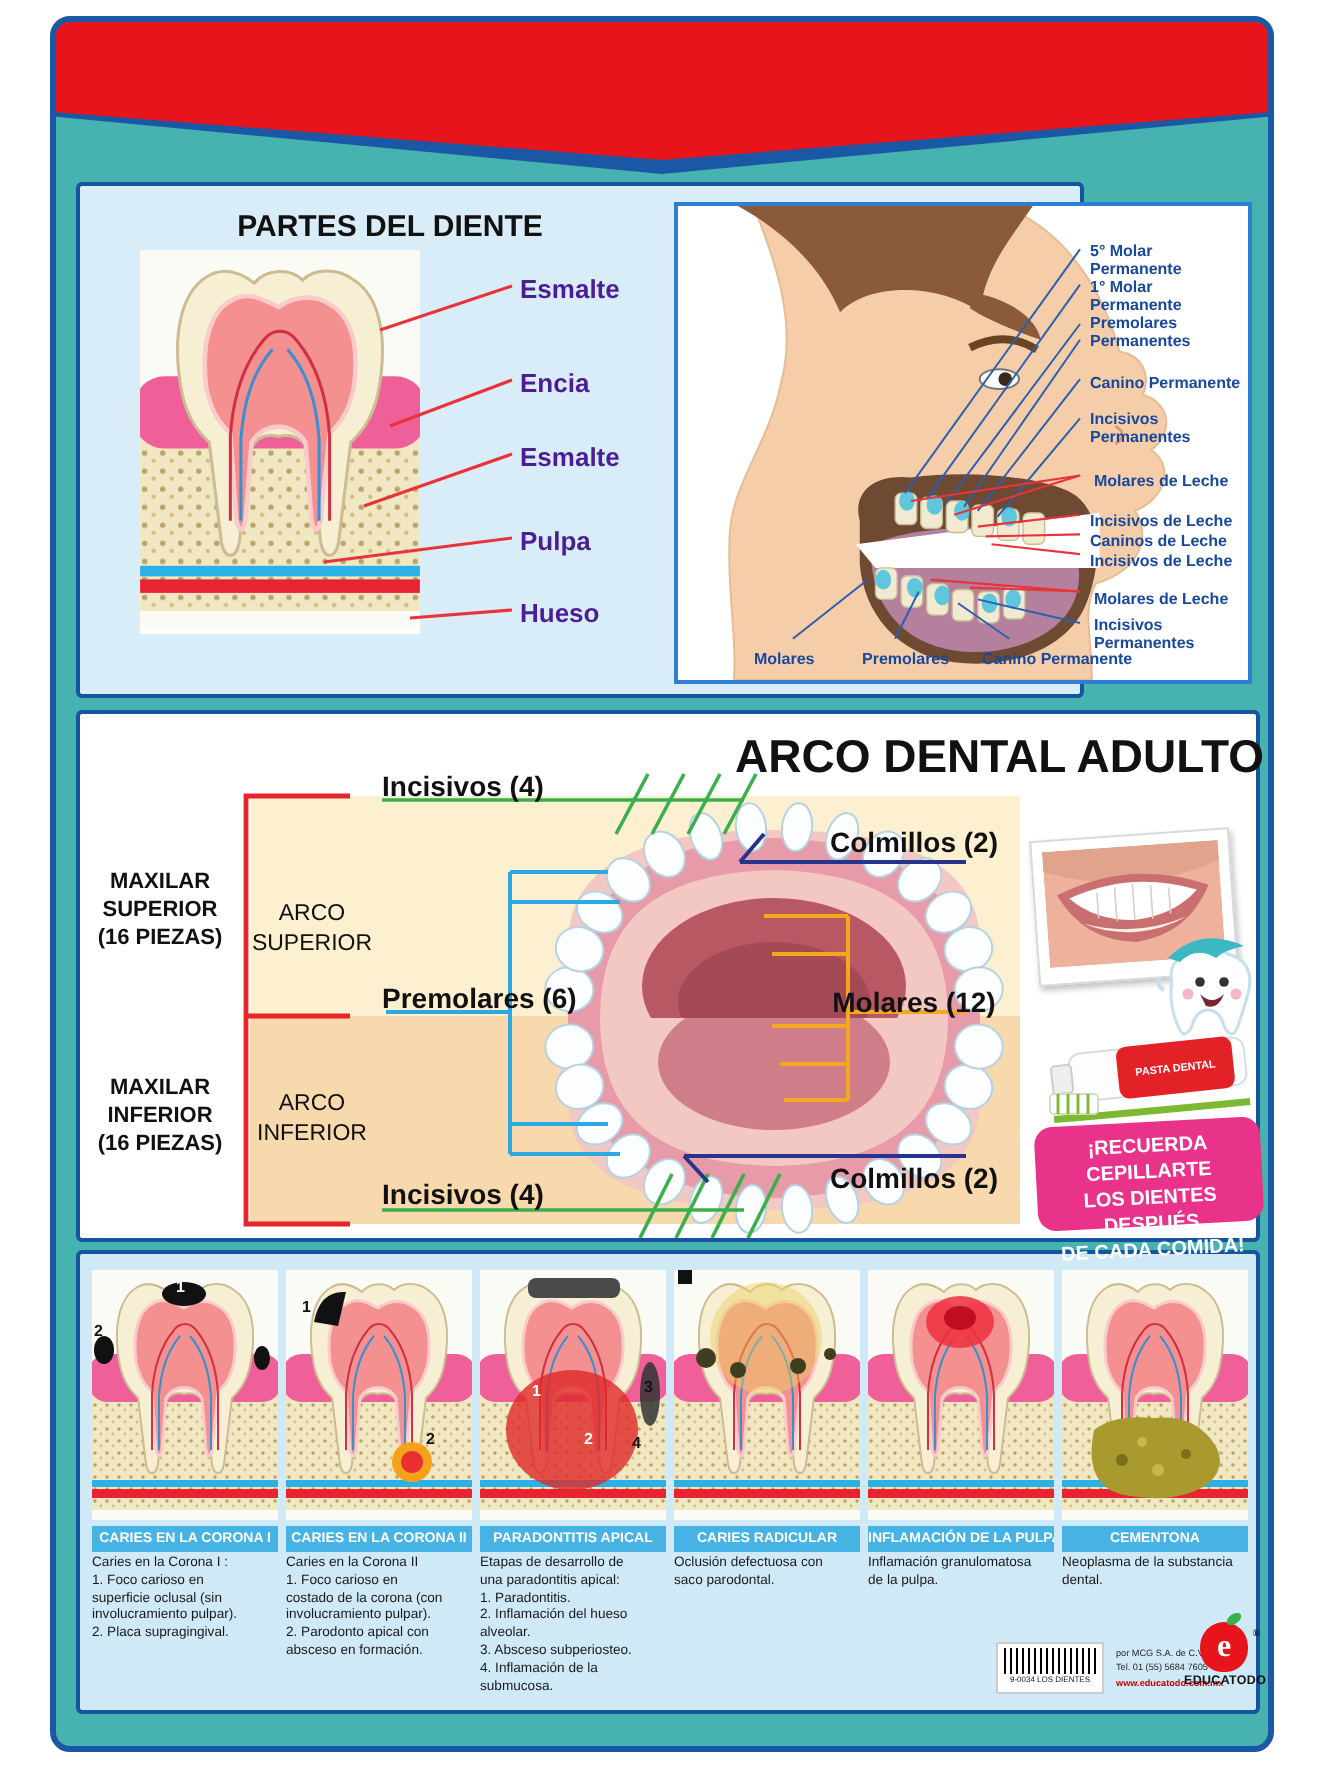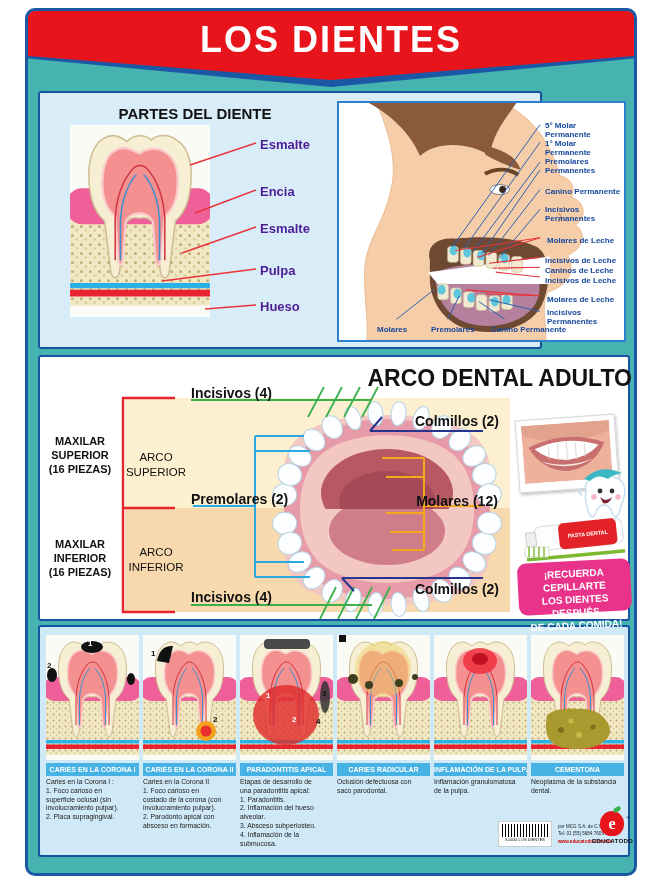--- a/index.html
+++ b/index.html
@@ -118,21 +118,20 @@
       <path d="M30,90 V62 C31,46 36,36 41,30 M63,90 V62 C62,46 57,36 52,30 M41,30 C44,26 49,26 52,30" stroke="#d03040" stroke-width="1" fill="none"></path>
       <path d="M33.5,90 V63 C34.5,49 38,40 44,33 M59.5,90 V63 C58.5,49 55,40 49,33" stroke="#3a8fd0" stroke-width="1" fill="none"></path>
     </symbol>
   </defs>
 </svg>
 
 <div class="poster">
   <div class="board">
     <div class="chev-blue"></div>
     <div class="chev-red"></div>
-    <div class="main-title">LOS DIENTES</div>
 
     <div class="panel" id="panel-parts">
       <div class="parts-title">PARTES DEL DIENTE</div>
 
       <svg class="big-tooth" viewBox="0 0 140 192">
         <rect width="140" height="192" fill="#fdfdfa"></rect>
         <use href="#mini-tooth" width="140" height="188"></use>
       </svg>
 
       <svg class="leader-svg" viewBox="0 0 592 254">
@@ -325,21 +324,21 @@
 
         <g stroke="#26348c" stroke-width="2" fill="none">
           <line x1="330" y1="74" x2="443" y2="74"></line>
             <line x1="330" y1="74" x2="342" y2="60"></line>
           <line x1="302" y1="221" x2="443" y2="221"></line>
             <line x1="302" y1="221" x2="314" y2="234"></line>
         </g>
       </svg>
 
       <span class="arch-tag inc-top">Incisivos (4)</span>
-      <span class="arch-tag prem">Premolares (2)</span>
+      <span class="arch-tag prem">Premolares (6)</span>
       <span class="arch-tag inc-bot">Incisivos (4)</span>
       <span class="arch-tag colm-top">Colmillos (2)</span>
       <span class="arch-tag mol">Molares (12)</span>
       <span class="arch-tag colm-bot">Colmillos (2)</span>
 
       <div class="polaroid">
         <svg viewBox="0 0 88 58" width="88" height="58">
           <rect width="88" height="58" fill="#eeb29c"></rect>
           <path d="M0,0 H88 V10 Q44,26 0,10 Z" fill="#e2a38c"></path>
           <path d="M6,22 Q44,6 82,22 Q70,46 44,48 Q18,46 6,22 Z" fill="#c96f6f"></path>

